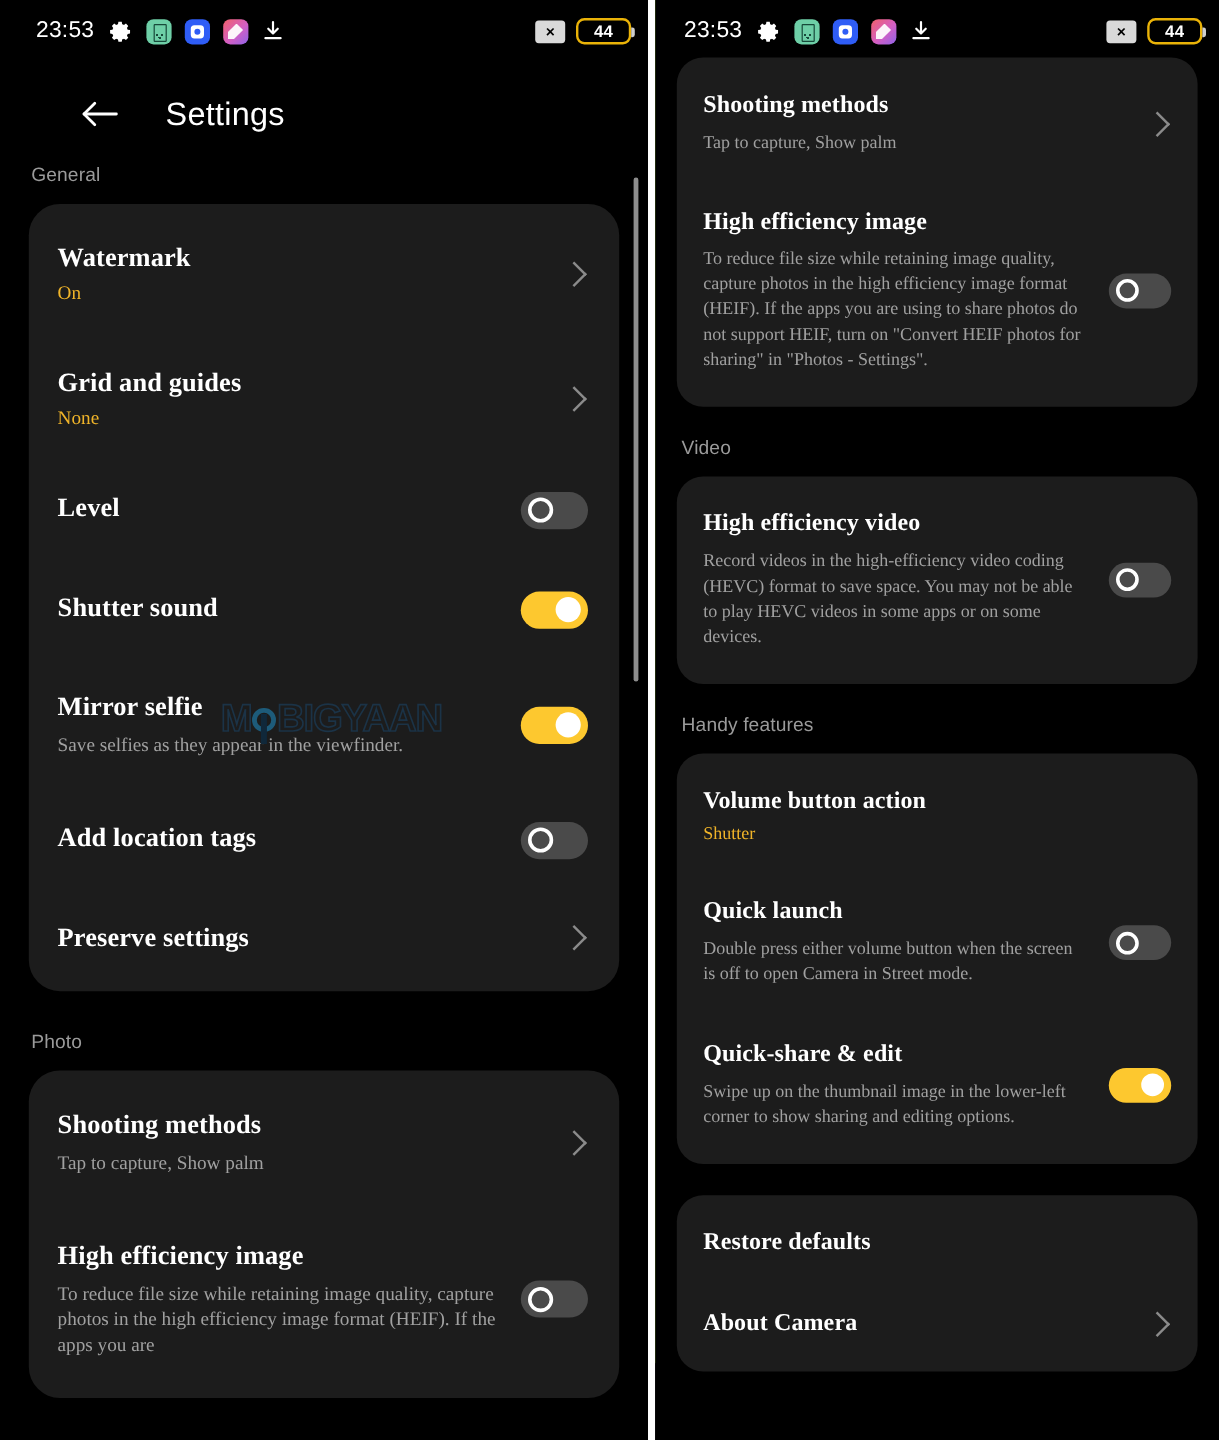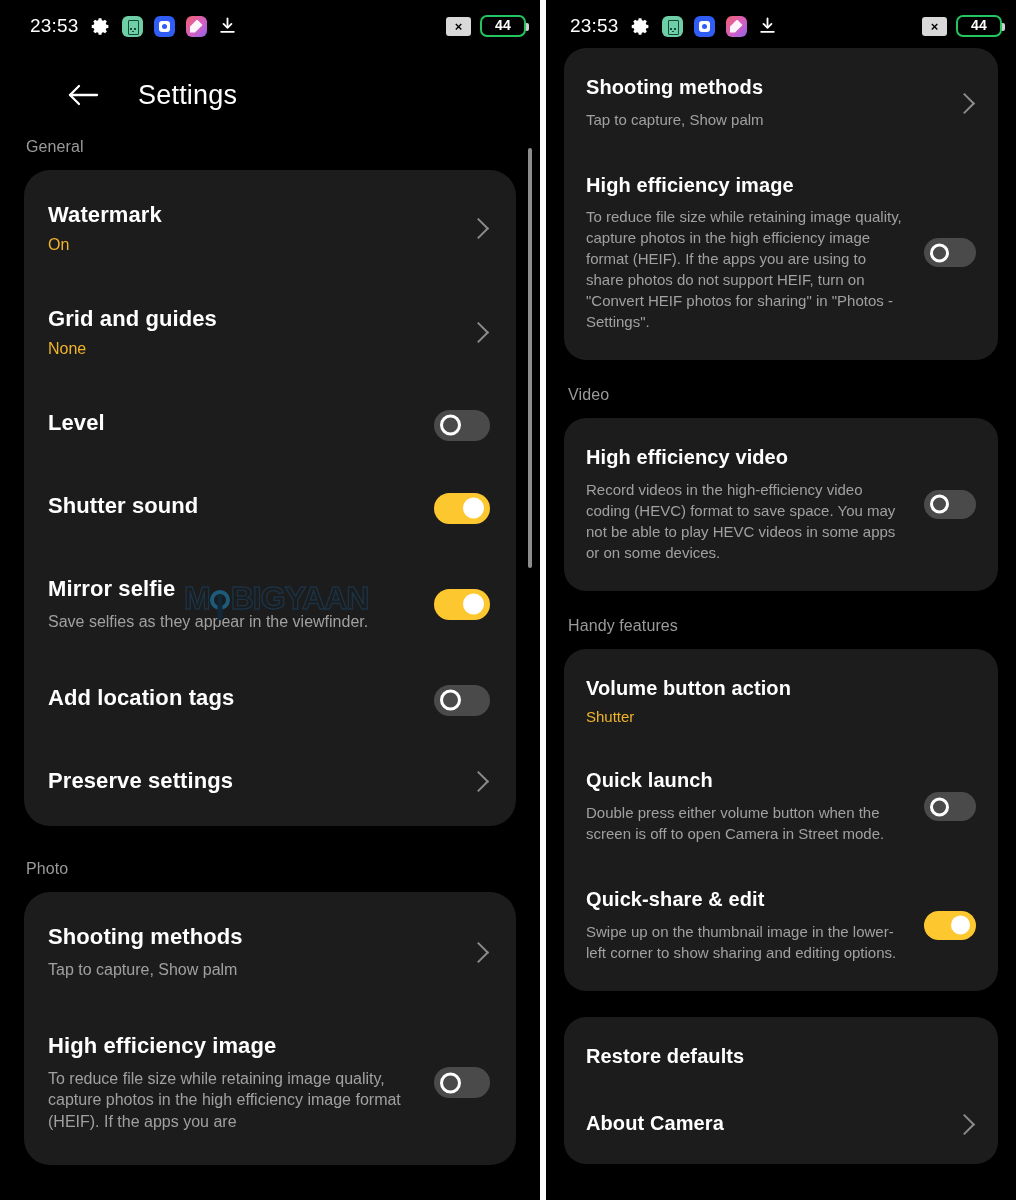--- a/index.html
+++ b/index.html
@@ -54,22 +54,22 @@
   }
   .ic-dl svg { display:block; }
 
   .sb-right { position: absolute; right: 14px; display: flex; align-items: center; gap: 9px; }
   .sb-x {
     width: 25px; height: 19px; background: #d9d9d9; border-radius: 3px;
     display: flex; align-items: center; justify-content: center;
     color: #000; font-size: 13px; font-weight: 700; line-height: 1;
   }
   .sb-batt {
-    width: 46px; height: 22px; border: 2px solid #22c55e; border-radius: 7px;
-    display: flex; align-items: flex-start; justify-content: center; position: relative;
+    width: 46px; height: 22px; border: 2px solid #eab308; border-radius: 7px;
+    display: flex; align-items: center; justify-content: center; position: relative;
   }
   .sb-batt span { color: #fff; font-size: 14px; font-weight: 600; letter-spacing: .3px; }
   .sb-batt::after {
     content:""; position: absolute; right: -5px; top: 6px; width: 3px; height: 8px;
     background: #cfcfcf; border-radius: 0 2px 2px 0;
   }
 
   
   .appbar { display: flex; align-items: center; height: 86px; padding: 0 0 0 34px; gap: 38px; margin-left: 32px; }
   .back-arrow { width: 34px; height: 28px; position: relative; cursor: pointer; }
@@ -84,21 +84,21 @@
   .section-label.right { padding-left: 22px; }
 
   .card {
     background: #1c1c1c; border-radius: 26px; margin: 0 24px;
     padding: 6px 0;
   }
   #panel-right .card { margin: 0 18px; border-radius: 22px; }
 
   .row {
     display: flex; align-items: flex-start; justify-content: center;
-    padding: 26px 26px 26px 24px; gap: 18px; min-height: 0;
+    padding: 26px 26px 26px 24px; gap: 18px; min-height: 0; font-family: Liberation Serif, serif;
   }
   #panel-right .row { padding: 22px 22px 22px 22px; }
   .row-text { flex: 1 1 auto; min-width: 0; }
   .row-title { color: #fff; font-size: 22px; font-weight: 600; line-height: 1.18; letter-spacing: .1px; }
   #panel-right .row-title { font-size: 20px; }
   .row-value { color: #f0b429; font-size: 16px; margin-top: 8px; }
   #panel-right .row-value { font-size: 15px; }
   .row-desc { color: #a0a0a0; font-size: 16px; margin-top: 9px; line-height: 1.37; }
   #panel-right .row-desc { font-size: 15px; line-height: 1.4; }
 

